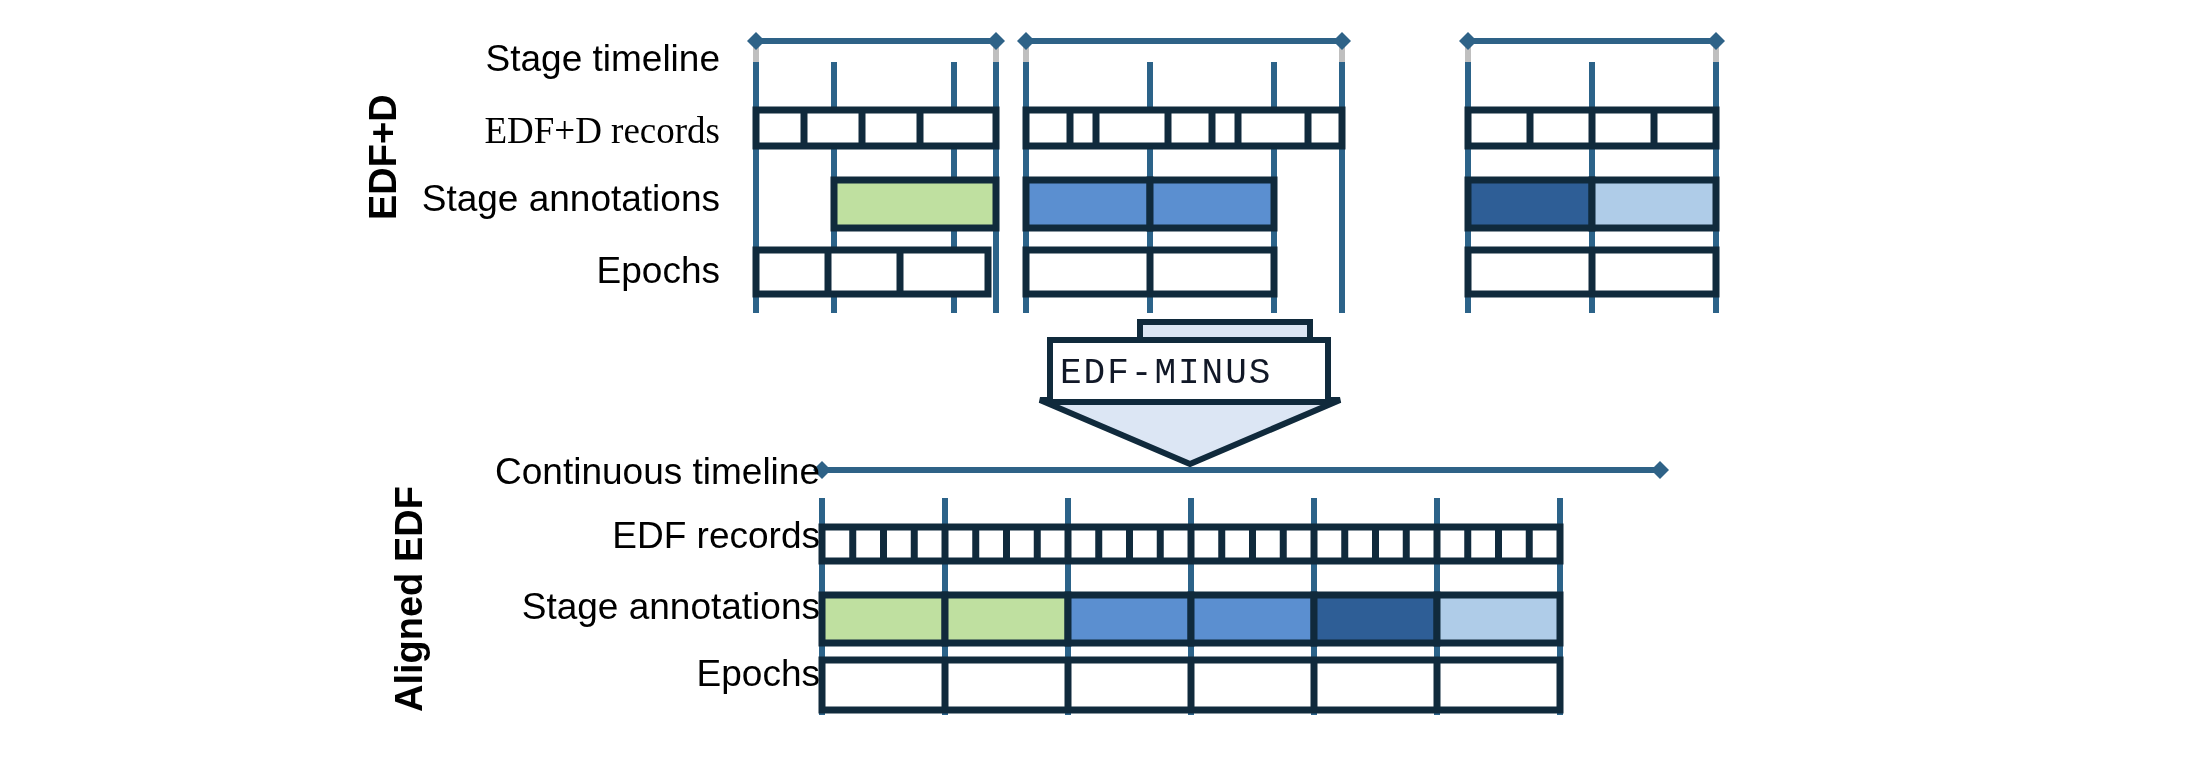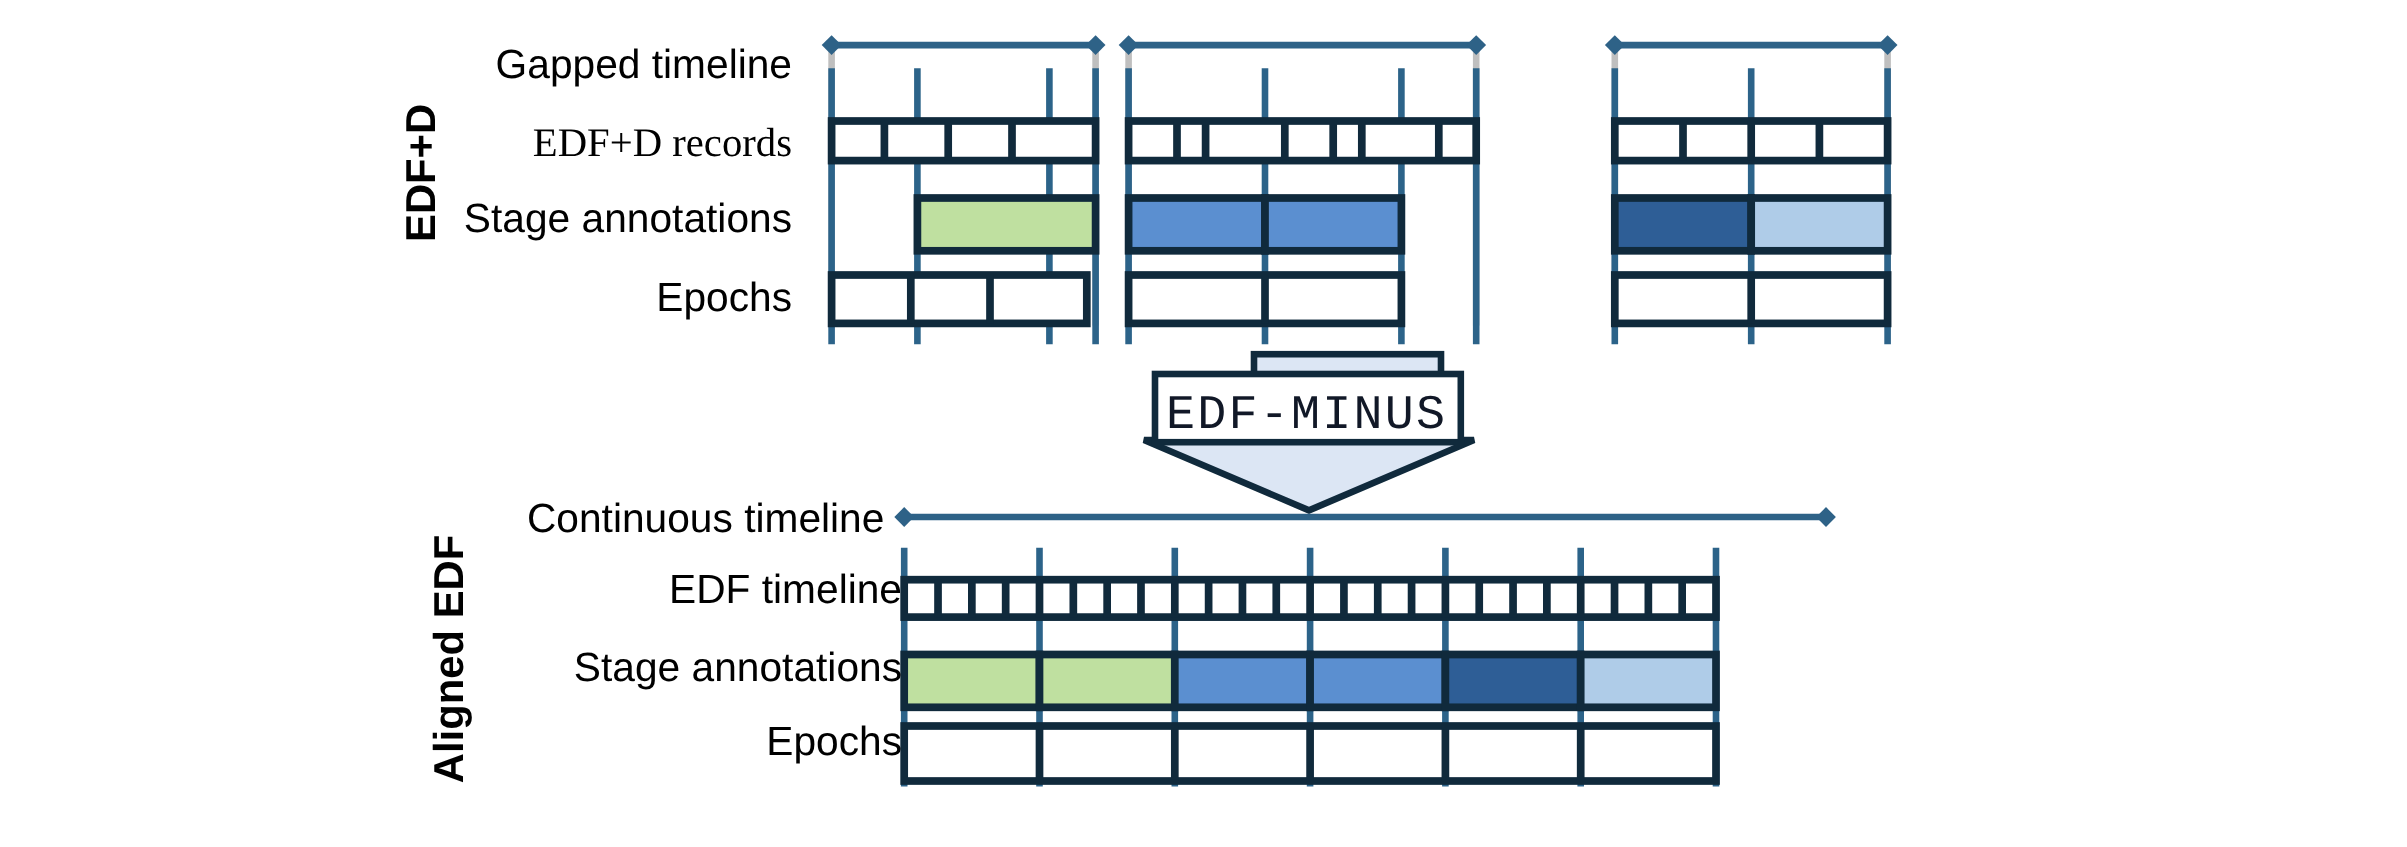--- a/index.html
+++ b/index.html
@@ -23,21 +23,21 @@
     font-weight:bold;
     color:#000000;
     white-space:nowrap;
     transform-origin:0 0;
     transform:rotate(-90deg);
     font-family:"Liberation Sans", sans-serif;
   }
   .proc-label{
     position:absolute;
     font-family:"Liberation Mono", monospace;
-    font-size:44px;
+    font-size:36px;
     letter-spacing:2px;
     color:#111827;
     white-space:nowrap;
   }
 </style>
 </head>
 <body>
 
 <div id="stage">
 
@@ -141,27 +141,27 @@
       <rect x="822" y="660" width="738" height="50" fill="#ffffff" stroke="#102a3c" stroke-width="7"></rect>
       <line x1="945" y1="660" x2="945" y2="710" stroke="#102a3c" stroke-width="7" stroke-linecap="butt"></line>
       <line x1="1068" y1="660" x2="1068" y2="710" stroke="#102a3c" stroke-width="7" stroke-linecap="butt"></line>
       <line x1="1191" y1="660" x2="1191" y2="710" stroke="#102a3c" stroke-width="7" stroke-linecap="butt"></line>
       <line x1="1314" y1="660" x2="1314" y2="710" stroke="#102a3c" stroke-width="7" stroke-linecap="butt"></line>
       <line x1="1437" y1="660" x2="1437" y2="710" stroke="#102a3c" stroke-width="7" stroke-linecap="butt"></line>
     </svg>
 
   <div class="side-label" style="left:362px; top:220px;">EDF+D</div>
 
-  <div class="lbl row-label" style="left:290px; top:40px; width:430px;">Gapped timeline</div>
+  <div class="lbl row-label" style="left:290px; top:40px; width:430px;">Stage timeline</div>
   <div class="lbl row-label" style="left:290px; top:112px; width:430px;font-family:Liberation Serif, serif;">EDF+D records</div>
   <div class="lbl row-label" style="left:290px; top:180px; width:430px;">Stage annotations</div>
   <div class="lbl row-label" style="left:290px; top:252px; width:430px;">Epochs</div>
 
   <div class="proc-label" style="left:1060px; top:353px;">EDF-MINUS</div>
 
   <div class="side-label" style="left:388px; top:712px;">Aligned EDF</div>
 
-  <div class="lbl row-label" style="left:284px; top:453px; width:520px;">Continuous timeline</div>
-  <div class="lbl row-label" style="left:300px; top:517px; width:520px;">EDF timeline</div>
+  <div class="lbl row-label" style="left:300px; top:453px; width:520px;">Continuous timeline</div>
+  <div class="lbl row-label" style="left:300px; top:517px; width:520px;">EDF records</div>
   <div class="lbl row-label" style="left:300px; top:588px; width:520px;">Stage annotations</div>
   <div class="lbl row-label" style="left:300px; top:655px; width:520px;">Epochs</div>
 
 </div>
 
 </body></html>

